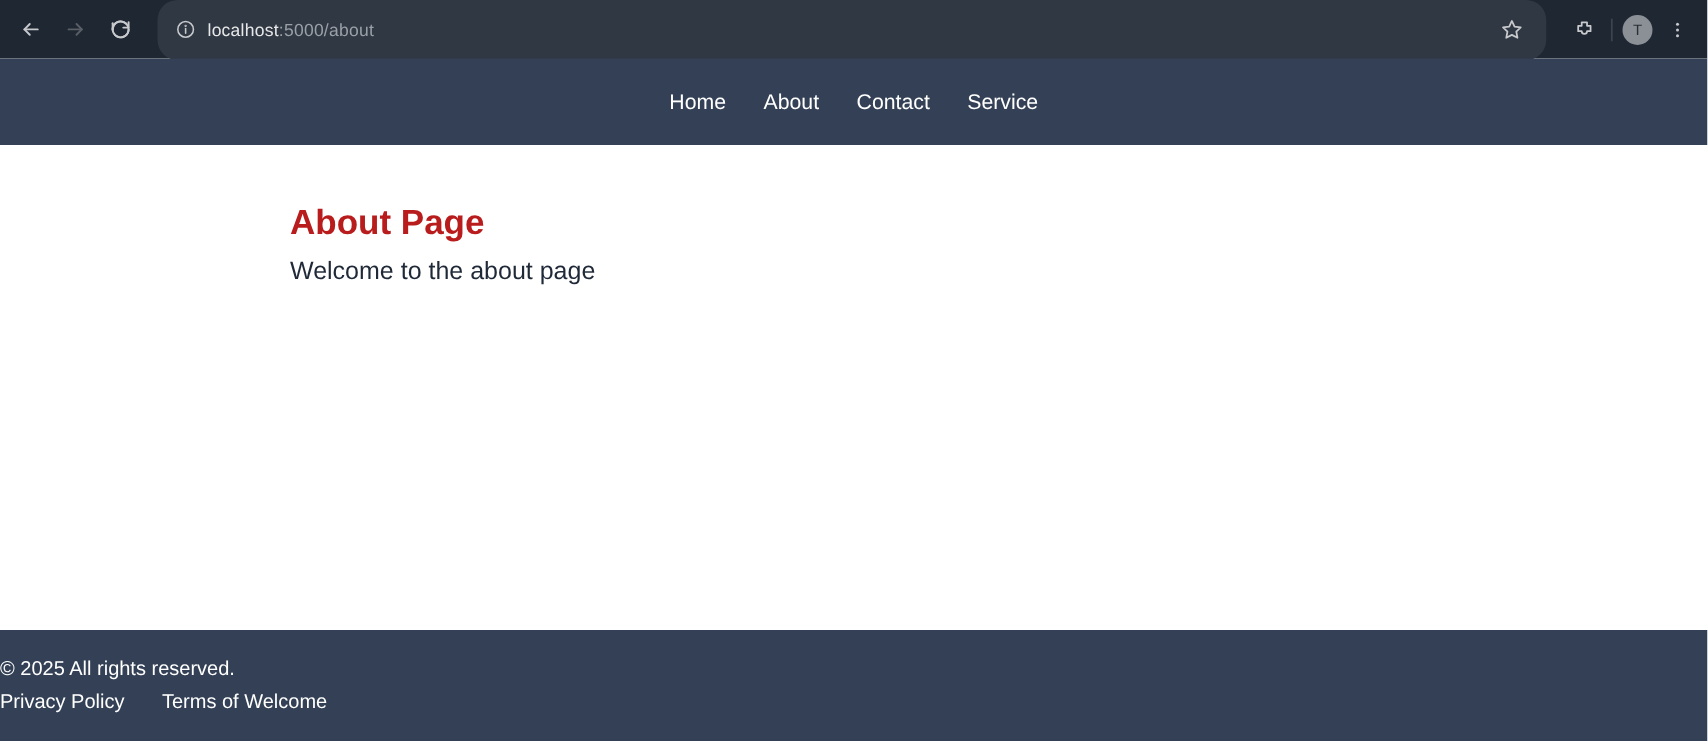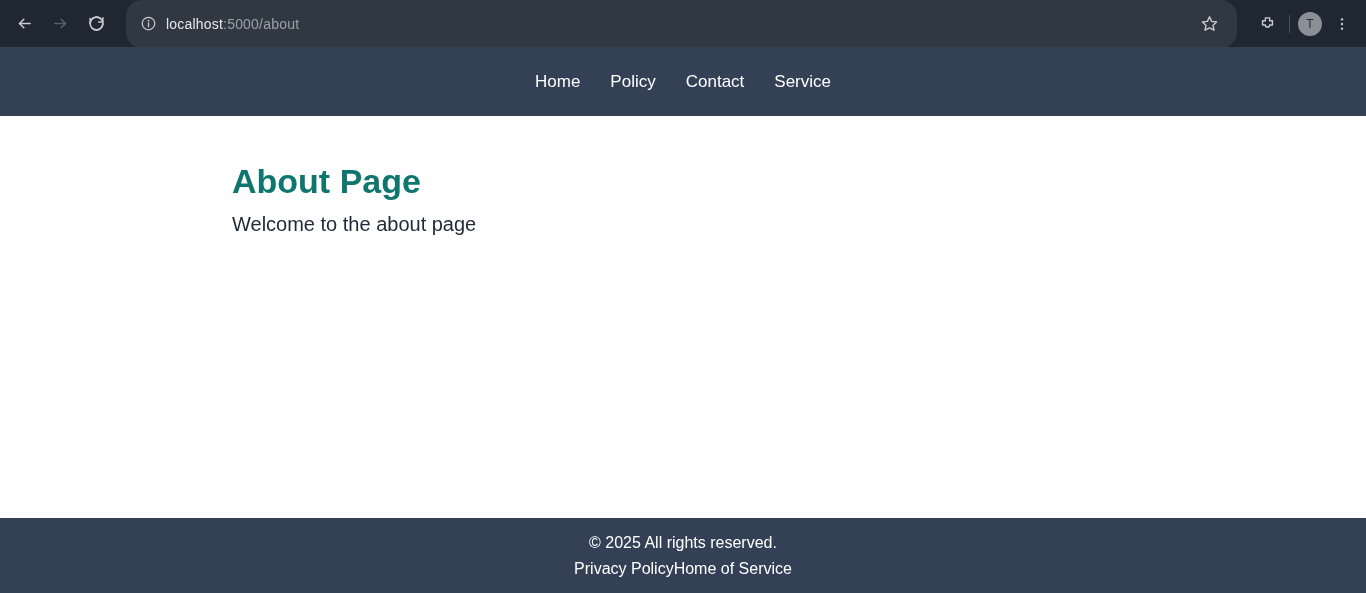--- a/index.html
+++ b/index.html
@@ -122,44 +122,44 @@
       font-size: 17px;
       cursor: pointer;
     }
 
     
     .main {
       flex: 1;
       padding: 46px 232px 0 232px;
     }
     .main h1 {
-      font-size: 34px;
+      font-size: 28px;
       font-weight: 700;
-      color: #0f766e;
+      color: #b91c1c;
       margin-bottom: 12px;
     }
     .main p {
       font-size: 20px;
       color: #1f2937;
     }
 
     
     .site-footer {
       background: #334055;
-      height: 75px;
+      height: 89px;
       display: flex;
       flex-direction: column;
-      align-items: center;
       justify-content: center;
       gap: 8px;
       color: #ffffff;
       font-size: 16px;
     }
     .footer-links {
       display: flex;
+      gap: 30px;
     }
     .footer-links a {
       color: #ffffff;
       text-decoration: none;
       cursor: pointer;
     }
 
     svg { display: block; }
   </style>
 </head>
@@ -235,32 +235,32 @@
         </svg>
     </div>
   </div>
 </div>
 
 <div class="viewport">
 
   <header class="site-header">
     <nav class="site-nav">
       <a>Home</a>
-      <a>Policy</a>
+      <a>About</a>
       <a>Contact</a>
       <a>Service</a>
     </nav>
   </header>
 
   <main class="main">
     <h1>About Page</h1>
     <p>Welcome to the about page</p>
   </main>
 
   <footer class="site-footer">
     <div>© 2025 All rights reserved.</div>
     <div class="footer-links">
       <a>Privacy Policy</a>
-      <a>Home of Service</a>
+      <a>Terms of Welcome</a>
     </div>
   </footer>
 
 </div>
 
 </body></html>

